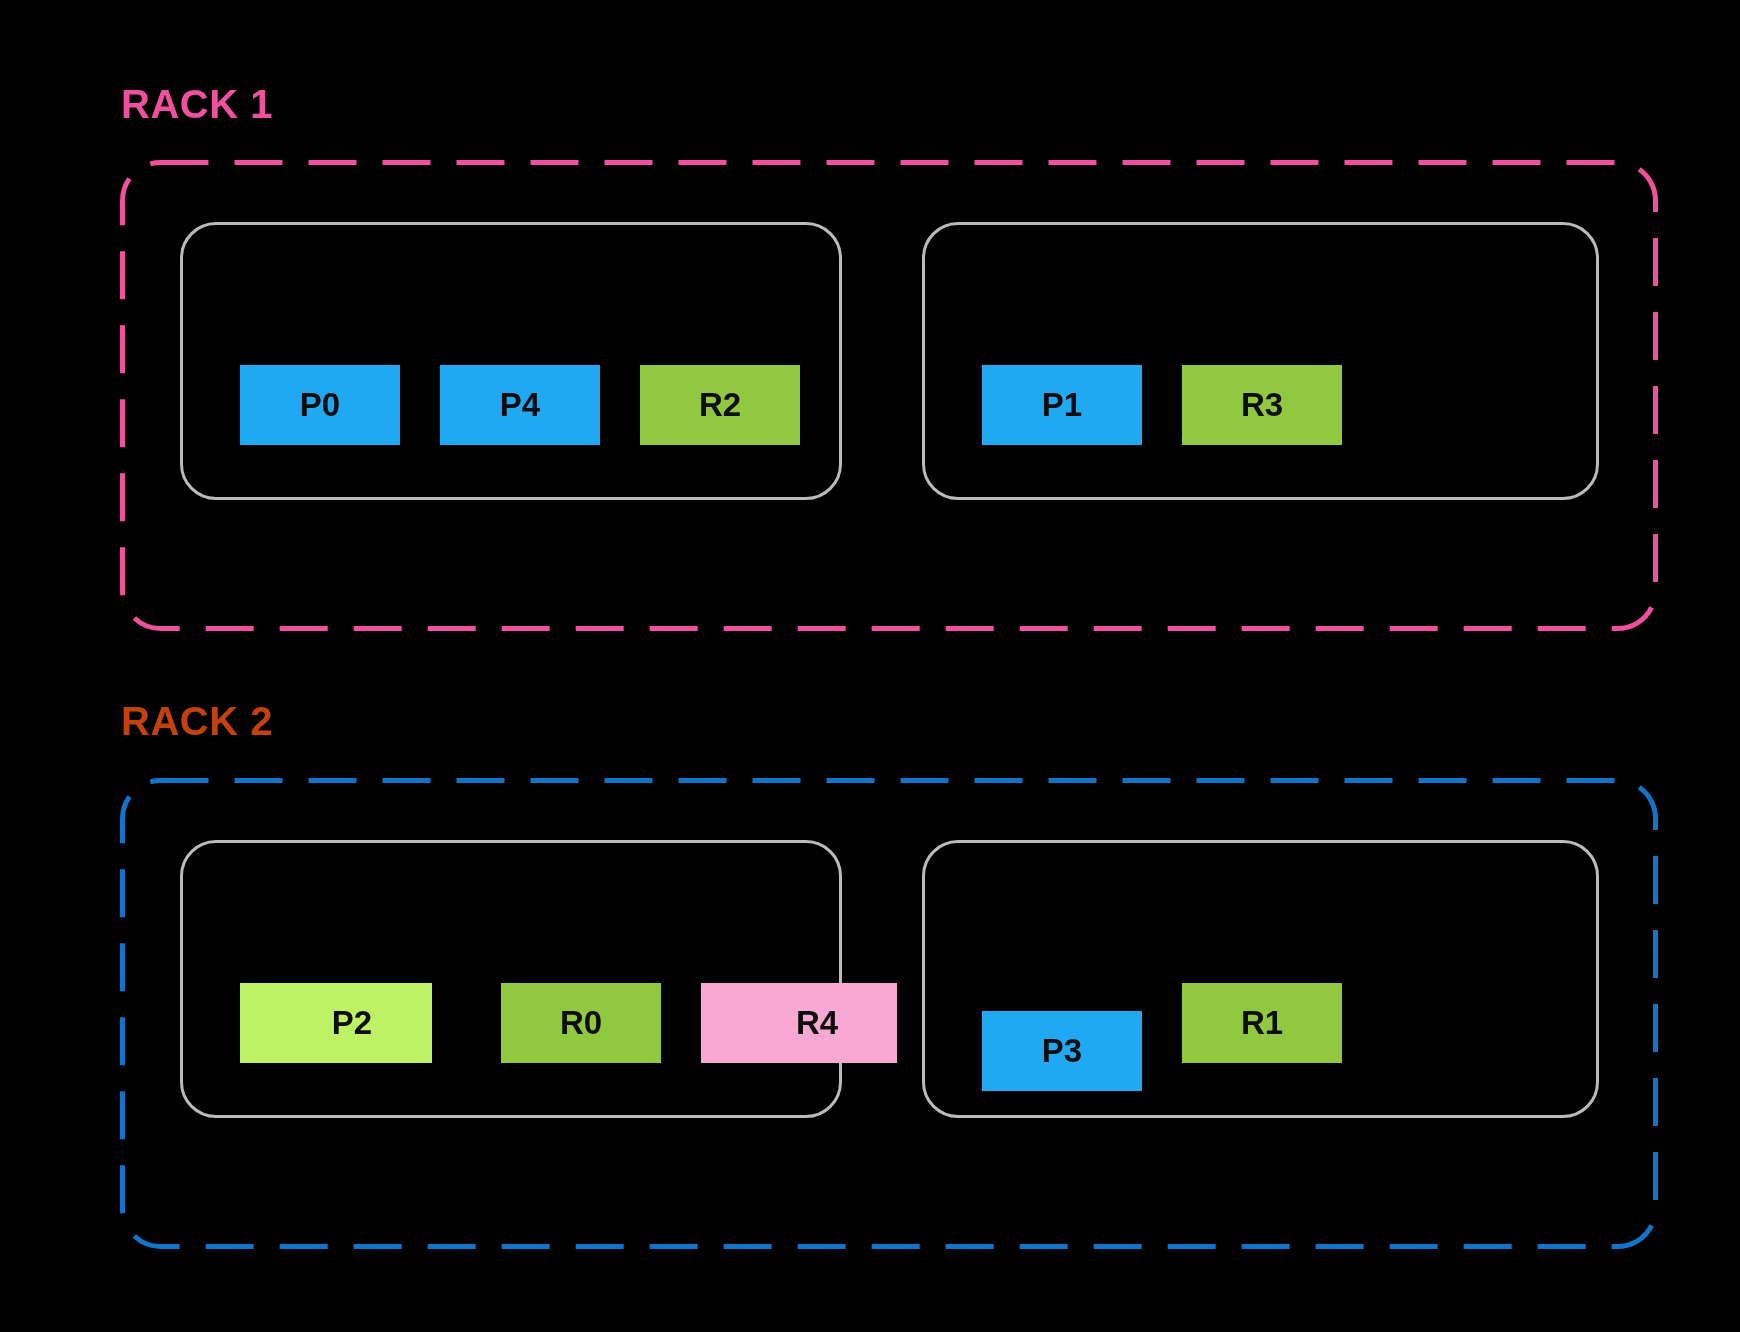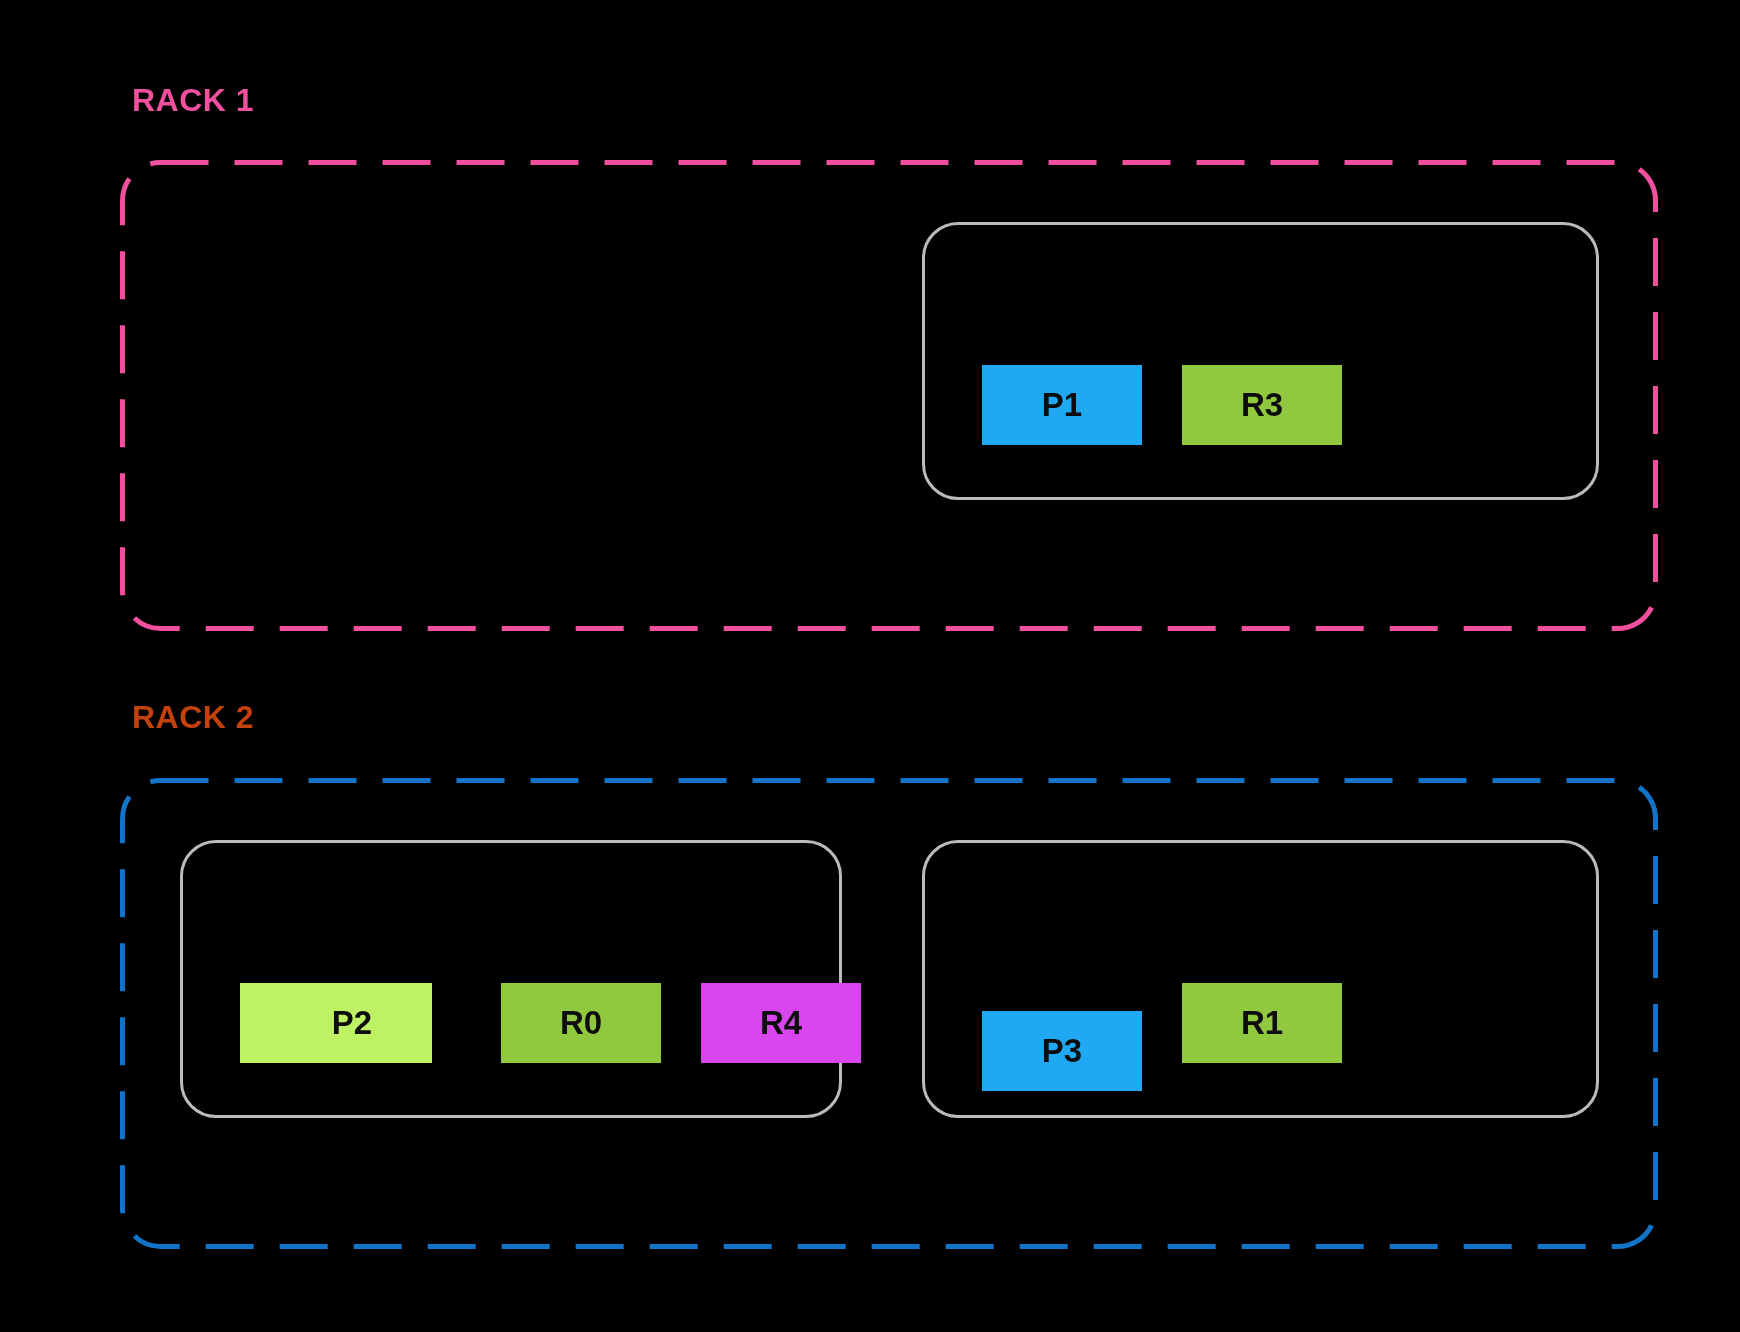--- a/index.html
+++ b/index.html
@@ -10,22 +10,22 @@
   .canvas {
     position: relative;
     width: 1740px;
     height: 1332px;
     background: #000000;
     font-family: "Liberation Sans", sans-serif;
     overflow: hidden;
   }
   .rack-label {
     position: absolute;
-    left: 132px;
-    font-size: 32px;
+    left: 121px;
+    font-size: 40px;
     font-weight: 700;
     letter-spacing: 0.5px;
     white-space: nowrap;
   }
   .rack-label.r1 { top: 82px; }
   .rack-label.r2 { top: 699px; }
   .rack {
     position: absolute;
     left: 120px;
     width: 1538px;
@@ -72,41 +72,48 @@
 
 <div class="canvas">
 
   <div class="rack-label r1" style="color: rgb(240, 80, 158);">RACK 1</div>
 
   <div class="rack r1">
     <svg viewBox="0 0 1538 471">
       <rect x="2.5" y="2.5" width="1533" height="466" rx="38" fill="none" stroke-width="5" stroke-dasharray="48 26" style="stroke: rgb(240, 80, 158);"></rect>
     </svg>
 
+    <div class="node left">
+      <div class="box-row">
+        <div class="box" style="background: rgb(32, 169, 242);">P0</div>
+        <div class="box" style="background: rgb(32, 169, 242);">P4</div>
+        <div class="box" style="background: rgb(144, 200, 64);">R2</div>
+      </div>
+    </div>
 
     <div class="node right">
       <div class="box-row">
         <div class="box" style="background: rgb(32, 169, 242);">P1</div>
         <div class="box" style="background: rgb(144, 200, 64);">R3</div>
       </div>
     </div>
   </div>
 
   <div class="rack-label r2" style="color: #c2410c;">RACK 2</div>
 
   <div class="rack r2">
     <svg viewBox="0 0 1538 471">
       <rect x="2.5" y="2.5" width="1533" height="466" rx="38" fill="none" stroke-width="5" stroke-dasharray="48 26" style="stroke: rgb(18, 116, 201);"></rect>
     </svg>
 
     <div class="node left">
       <div class="box-row">
         <div class="box" style="background: #bef264; padding-left: 32px;">P2</div>
         <div class="box" style="background: rgb(144, 200, 64); margin-left: 29px;">R0</div>
-        <div class="box" style="background: #d946ef;">R4</div>
+        <div class="box" style="background: #f9a8d4; padding-left: 36px;">R4</div>
       </div>
     </div>
 
     <div class="node right">
       <div class="box-row">
         <div class="box" style="background: rgb(32, 169, 242); margin-top: 28px;">P3</div>
         <div class="box" style="background: rgb(144, 200, 64);">R1</div>
       </div>
     </div>
   </div>

